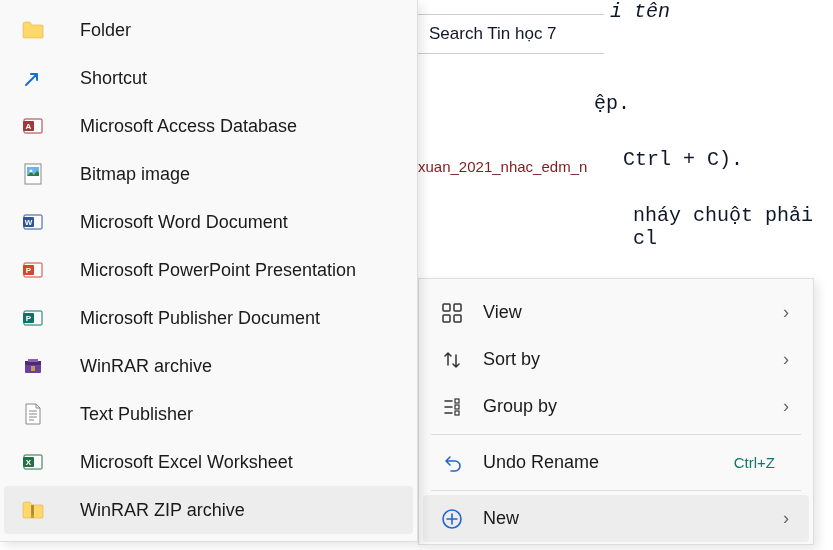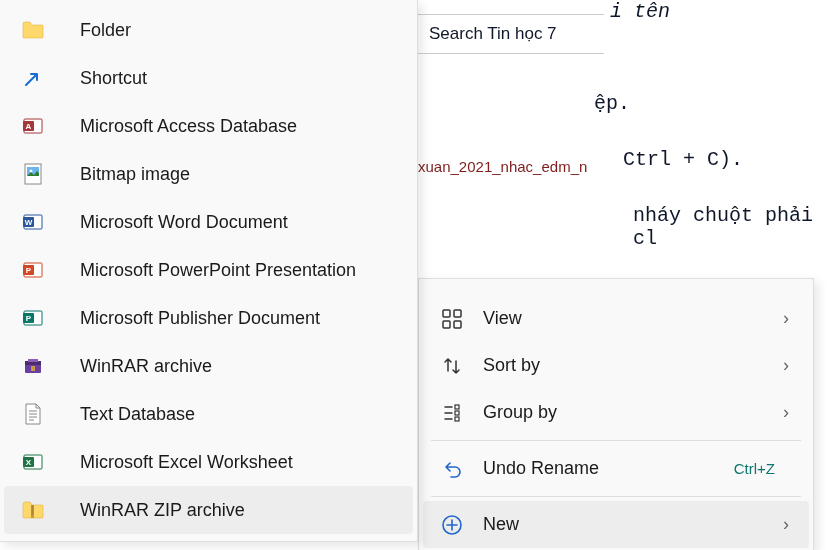--- a/index.html
+++ b/index.html
@@ -78,21 +78,21 @@
     }
     
     .ctx-menu {
       position: absolute;
       left: 418px;
       top: 278px;
       width: 396px;
       background: #f9f9f9;
       border: 1px solid #ddd;
       box-shadow: 4px 4px 10px rgba(0,0,0,0.1);
-      padding: 16px 4px 2px 4px;
+      padding: 10px 4px 2px 4px;
     }
     .ctx-item {
       display: flex;
       align-items: center;
       height: 47px;
       padding: 0 18px;
       font-size: 18px;
       color: #1a1a1a;
       position: relative;
       cursor: default;
@@ -285,21 +285,21 @@
   </div>
 
   <div class="new-item">
     <span class="new-icon">
       <svg width="18" height="22" viewBox="0 0 18 22">
           <path d="M2 1 H12 L16 5 V21 H2 Z" fill="#fff" stroke="#888"></path>
           <path d="M12 1 V5 H16" fill="none" stroke="#888"></path>
           <path d="M5 8 H13 M5 11 H13 M5 14 H13 M5 17 H10" stroke="#888" stroke-width="1"></path>
         </svg>
     </span>
-    <span>Text Database</span>
+    <span>Text Publisher</span>
   </div>
 
   <div class="new-item">
     <span class="new-icon">
       <svg width="20" height="20" viewBox="0 0 20 20">
           <rect x="1" y="3" width="18" height="14" rx="1" fill="#fff" stroke="#217346" stroke-width="1"></rect>
           <rect x="0" y="5" width="11" height="10" rx="1" fill="#217346"></rect>
           <text x="5.5" y="13" font-size="8" fill="#fff" text-anchor="middle" font-family="Arial" font-weight="bold">X</text>
         </svg>
     </span>

